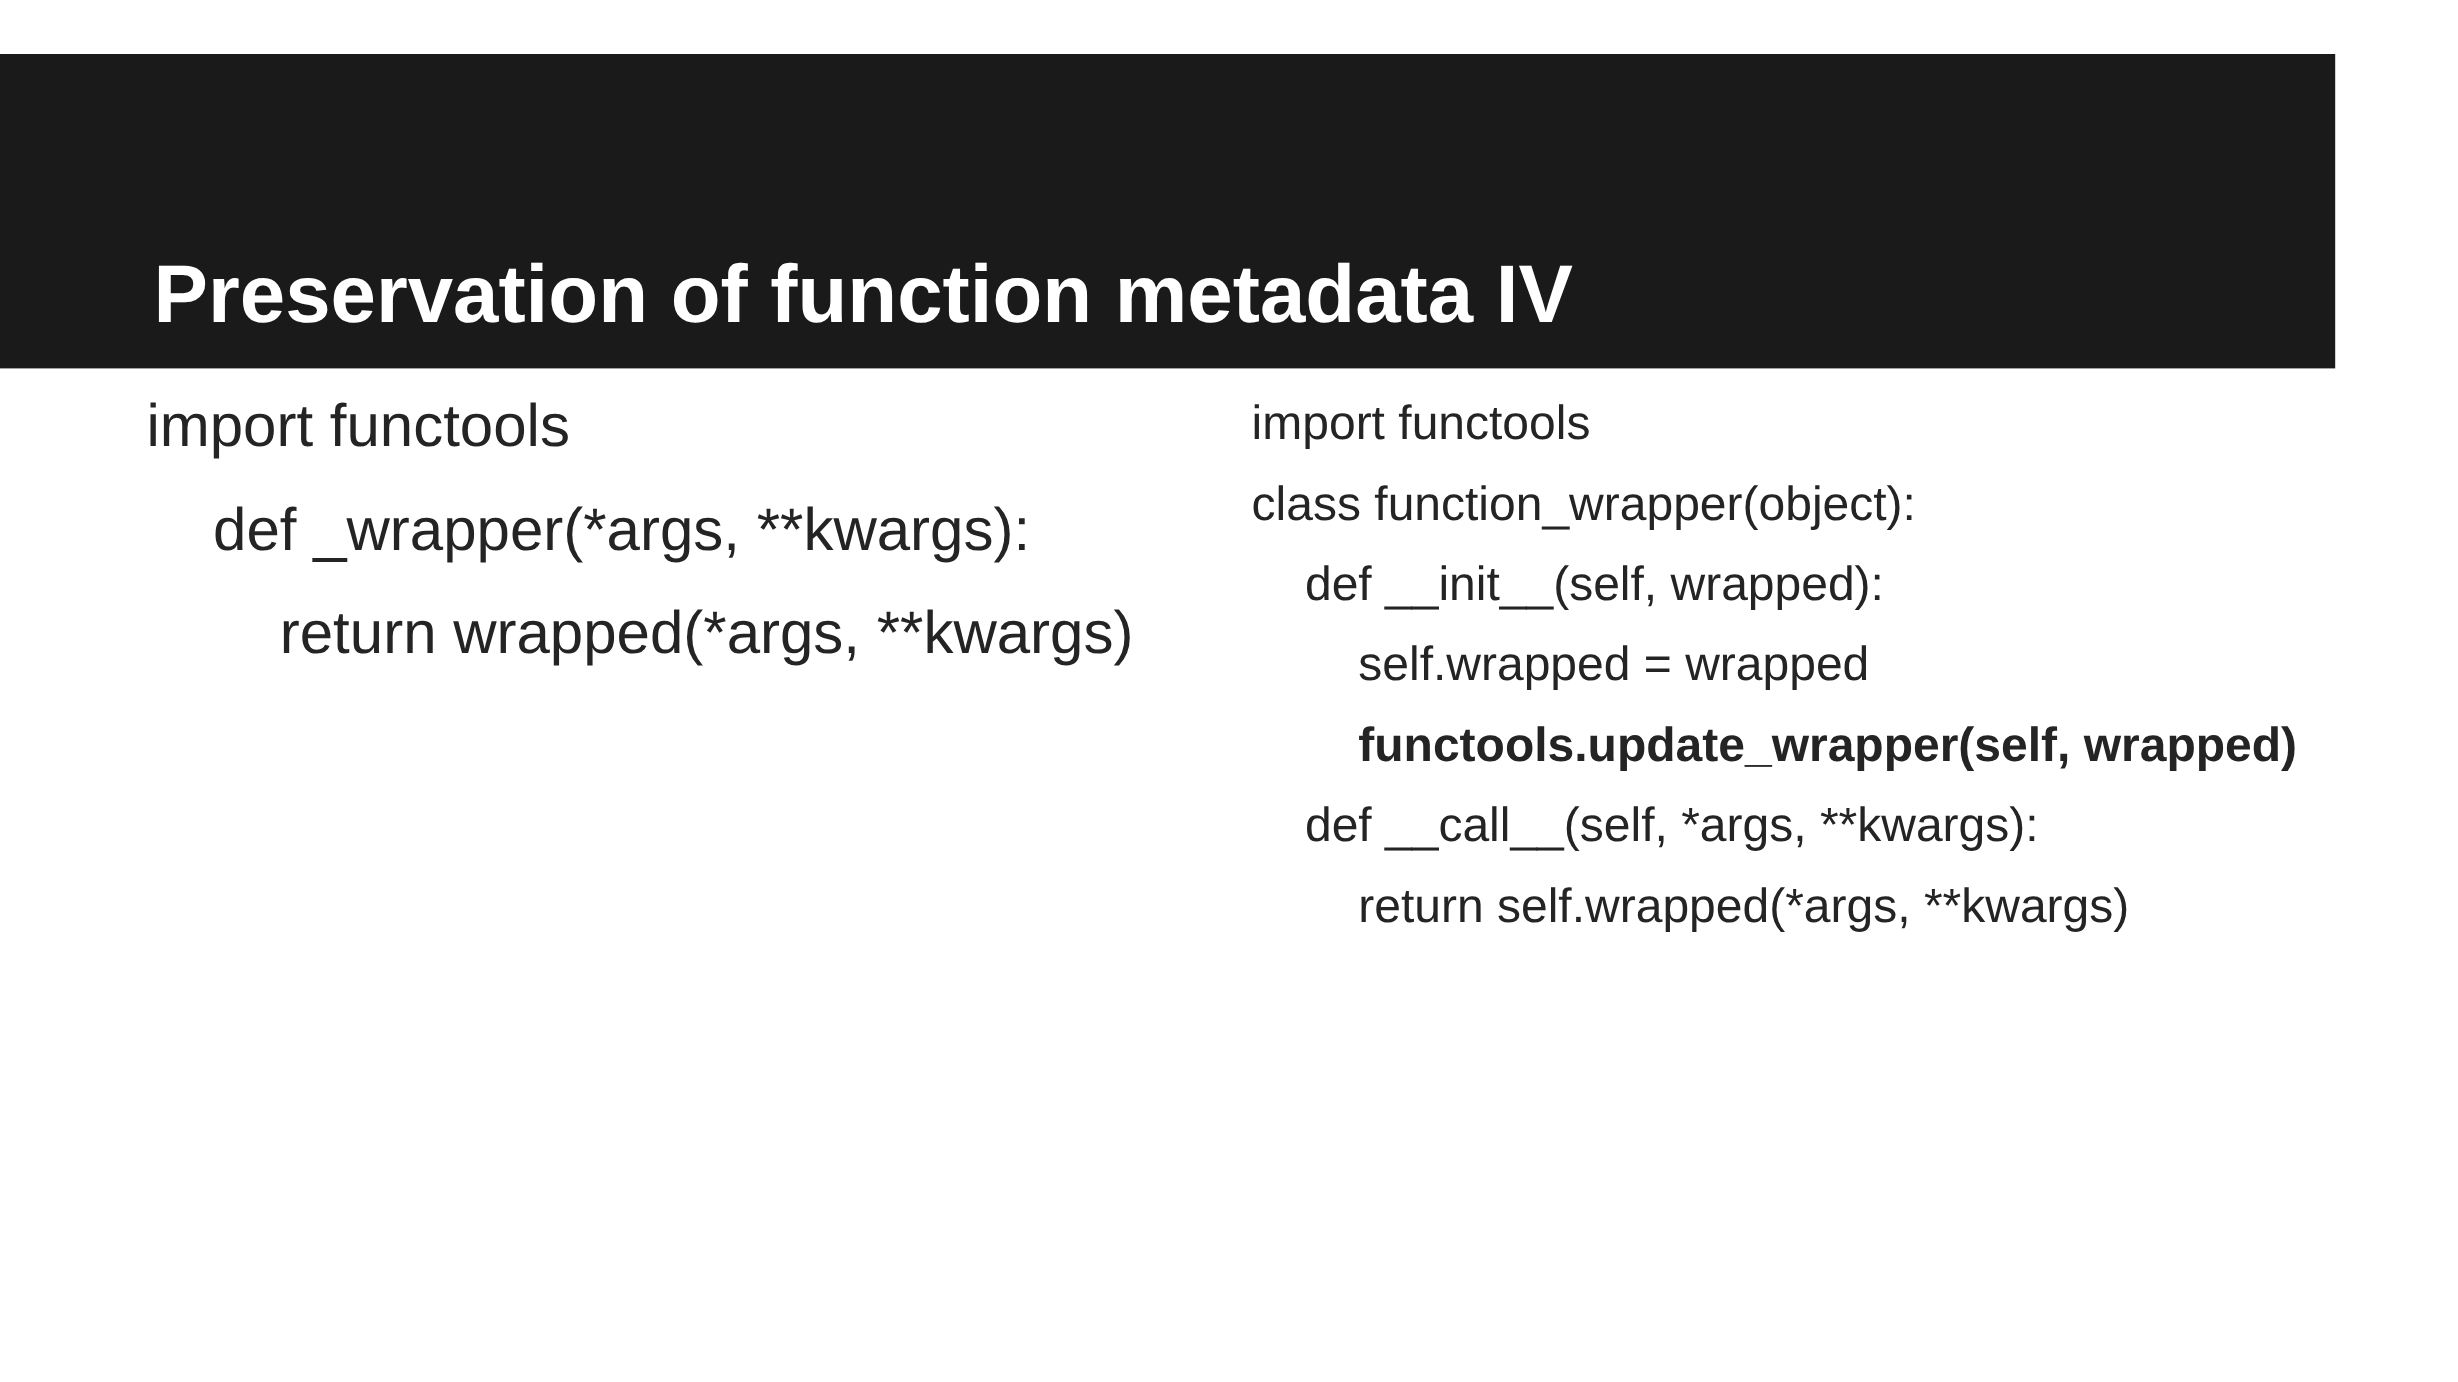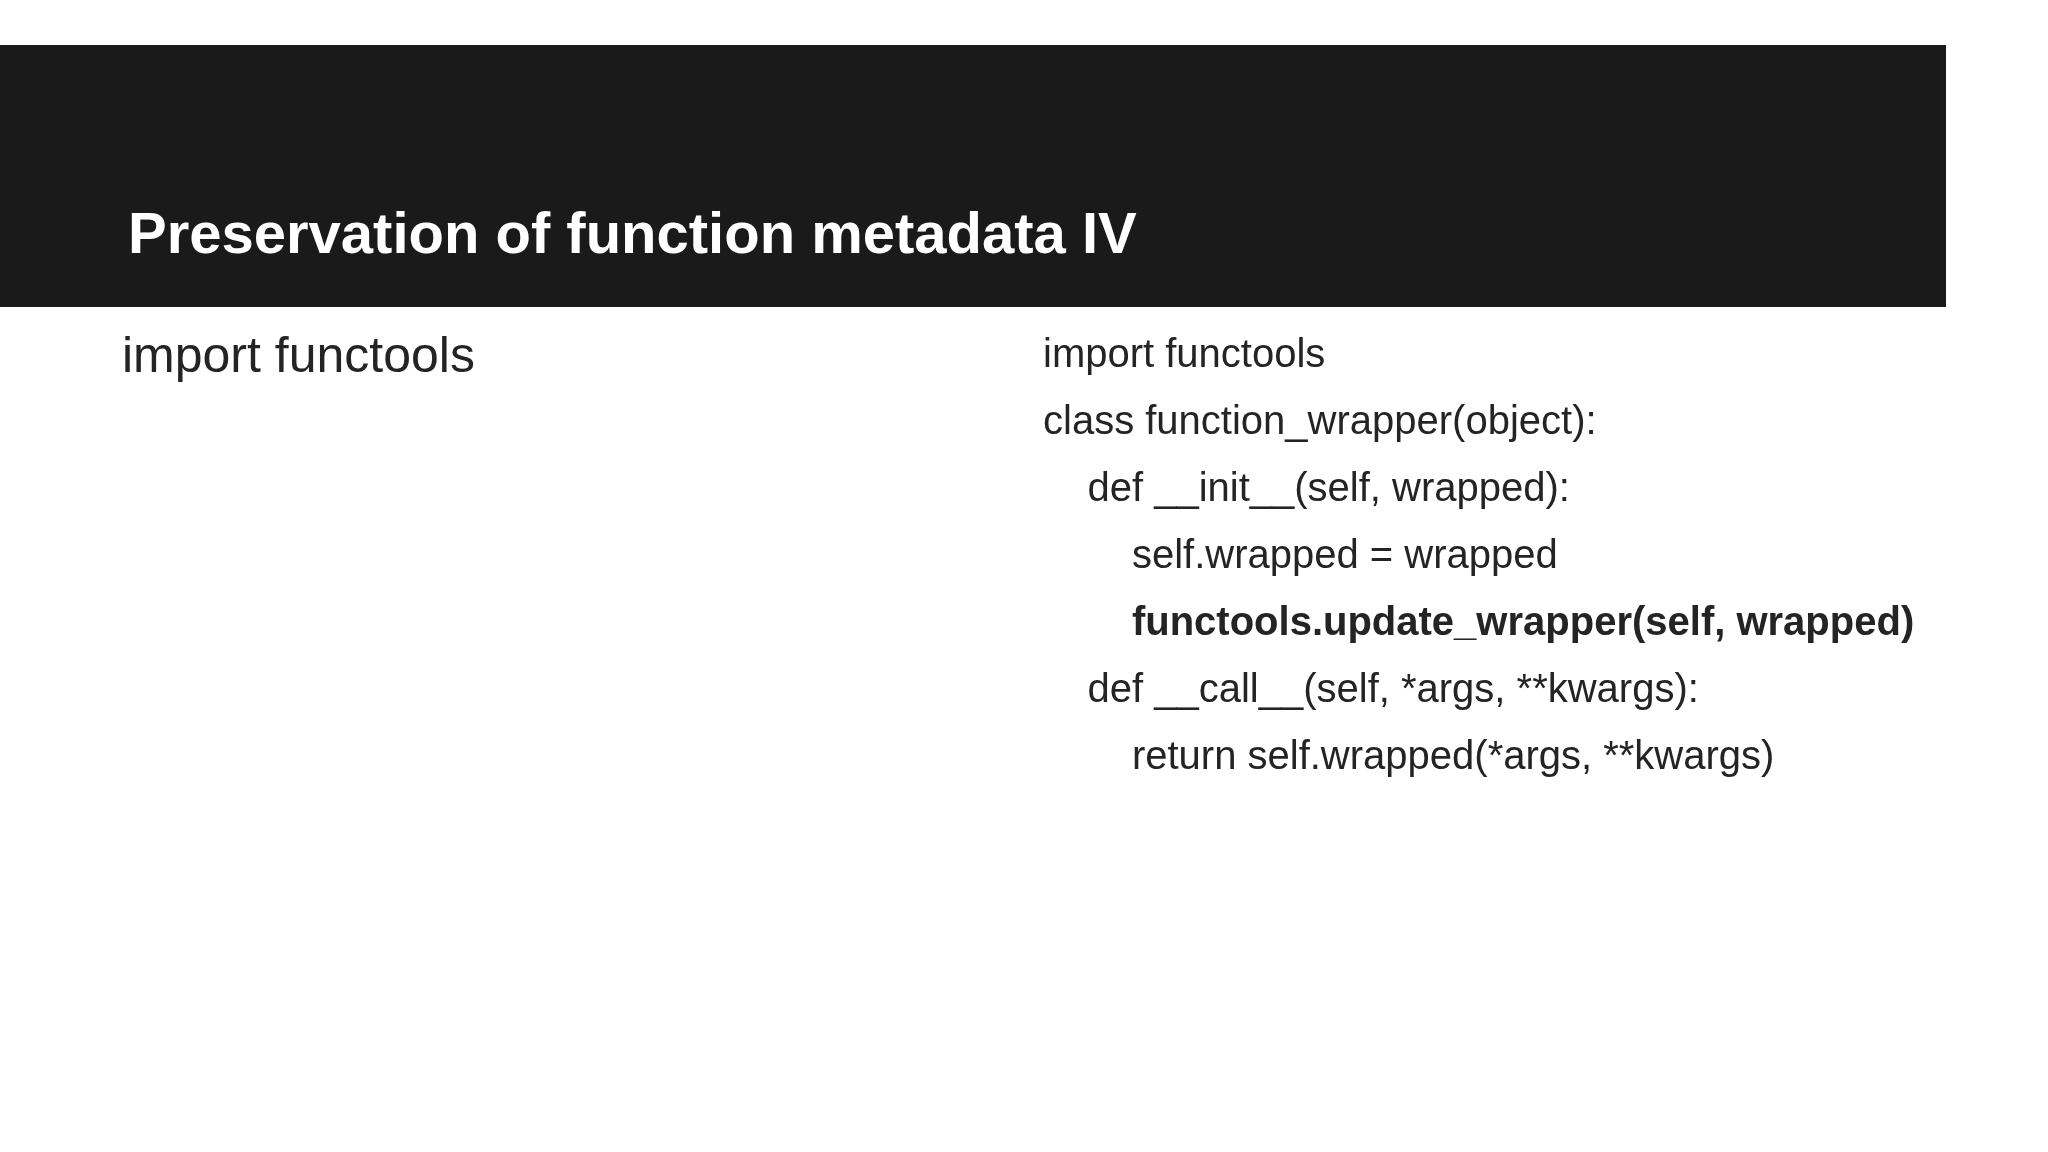--- a/index.html
+++ b/index.html
@@ -22,23 +22,23 @@
     position: absolute;
     left: 0;
     top: 45px;
     width: 1946px;
     height: 262px;
     background: var(--title-bar-bg, #1a1a1a);
   }
   .title {
     position: absolute;
     left: 128px;
-    bottom: 45px;
+    bottom: 28px;
     margin: 0;
-    font-size: 58px;
+    font-size: 68px;
     font-weight: bold;
     line-height: 1;
     white-space: nowrap;
     color: var(--title-text, #ffffff);
   }
   .code {
     position: absolute;
     color: var(--code-text, #242424);
     white-space: pre;
   }
@@ -62,16 +62,16 @@
   }
 </style>
 </head>
 <body style="--page-bg: #ffffff; --title-bar-bg: #1a1a1a; --title-text: #ffffff; --code-text: #242424;">
 
 <div class="slide">
   <div class="title-bar">
     <h1 class="title">Preservation of function metadata IV</h1>
   </div>
 
-  <div class="code code-left"><div class="code-line">import functools</div></div>
+  <div class="code code-left"><div class="code-line">import functools</div><div class="code-line">    def _wrapper(*args, **kwargs):</div><div class="code-line">        return wrapped(*args, **kwargs)</div></div>
 
   <div class="code code-right"><div class="code-line">import functools</div><div class="code-line">class function_wrapper(object):</div><div class="code-line">    def __init__(self, wrapped):</div><div class="code-line">        self.wrapped = wrapped</div><div class="code-line bold">        functools.update_wrapper(self, wrapped)</div><div class="code-line">    def __call__(self, *args, **kwargs):</div><div class="code-line">        return self.wrapped(*args, **kwargs)</div></div>
 </div>
 
 </body></html>

